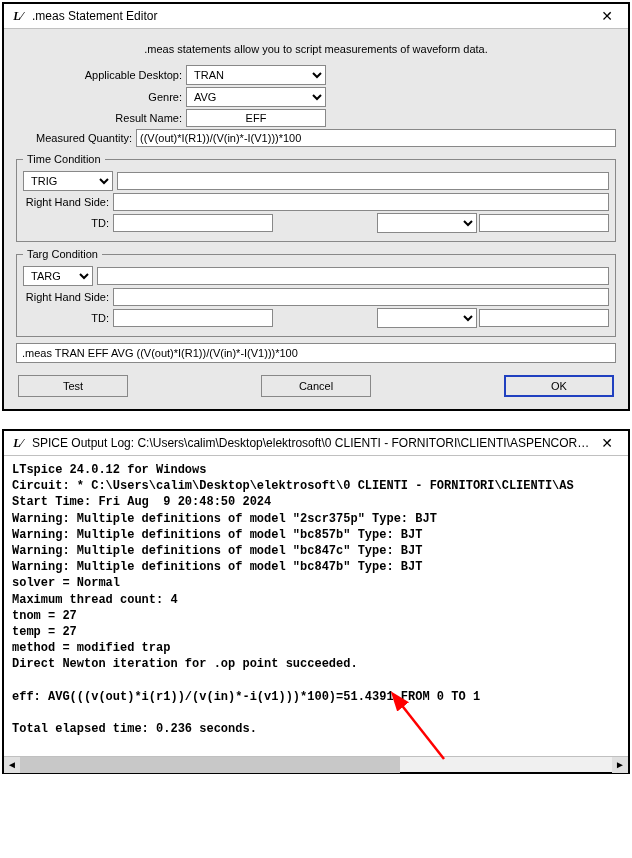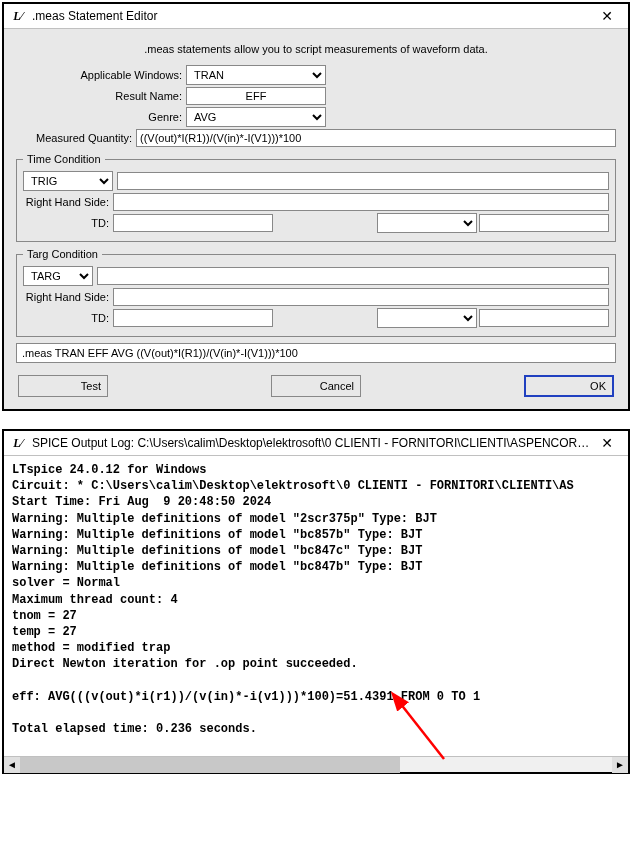--- a/index.html
+++ b/index.html
@@ -95,28 +95,27 @@
     padding: 3px 5px;
     margin: 4px 0 12px 0;
     font-size: 11px;
   }
   .buttons {
     display: flex;
     justify-content: space-between;
     padding: 0 2px;
   }
   .buttons button {
-    width: 90px;
+    width: 110px;
     height: 22px;
     font-family: inherit;
     font-size: 11px;
     background: #e8e8e8;
     border: 1px solid #888;
     cursor: pointer;
-    text-align: right;
   }
   .buttons button.ok {
     border: 2px solid #2040c0;
   }
   
   .window2 {
     border: 2px solid #000;
     margin: 18px 2px 2px 2px;
     background: #fff;
     position: relative;
@@ -164,34 +163,34 @@
 <div class="window">
   <div class="titlebar">
     <span class="icon">L⁄</span>
     <span class="title">.meas Statement Editor</span>
     <span class="close">✕</span>
   </div>
   <div class="body">
     <div class="intro">.meas statements allow you to script measurements of waveform data.</div>
 
     <div class="row">
-      <label class="main">Applicable Windows:</label>
+      <label class="main">Applicable Desktop:</label>
       <select class="sel-140">
         <option>TRAN</option>
       </select>
-    </div>
-    <div class="row">
-      <label class="main">Result Name:</label>
-      <input type="text" class="inp-140" value="EFF" style="">
     </div>
     <div class="row">
       <label class="main">Genre:</label>
       <select class="sel-140">
         <option>AVG</option>
       </select>
+    </div>
+    <div class="row">
+      <label class="main">Result Name:</label>
+      <input type="text" class="inp-140" value="EFF" style="">
     </div>
     <div class="row">
       <label class="main" style="width:120px">Measured Quantity:</label>
       <input type="text" class="inp-full" value="((V(out)*I(R1))/(V(in)*-I(V1)))*100" style="">
     </div>
 
     <fieldset>
       <legend>Time Condition</legend>
       <div class="row">
         <select style="width:90px">

